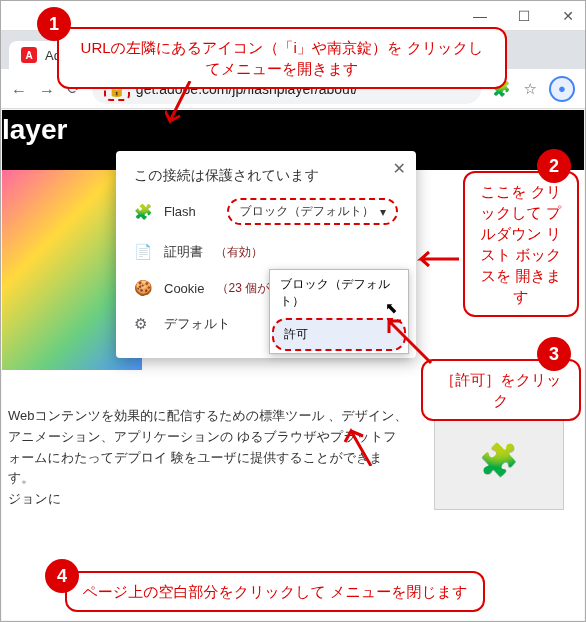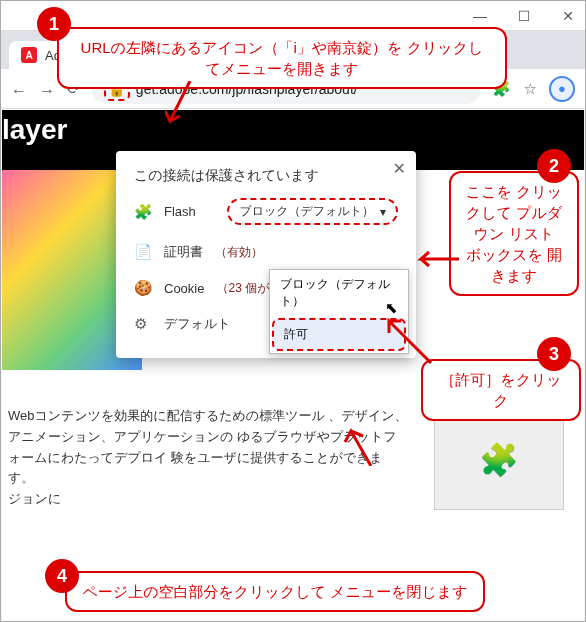--- a/index.html
+++ b/index.html
@@ -32,21 +32,21 @@
 .popup .desc{font-size:11px;color:#666;line-height:1.5;margin-bottom:16px}
 .popup .desc a{color:#1a73e8}
 .prow{display:flex;align-items:center;gap:12px;padding:9px 0;font-size:13px;color:#333}
 .prow .pico{width:18px;color:#5f6368;font-size:15px}
 .prow .plabel{flex:1}
 .prow .psub{color:#7f1d1d;font-size:12px}
 .sel{border:2px dashed #d00;border-radius:16px;padding:3px 10px;font-size:12px;display:flex;align-items:center;gap:6px}
 
 .dd{position:absolute;left:268px;top:268px;width:140px;background:#fff;border:1px solid #bbb;box-shadow:0 2px 8px rgba(0,0,0,.25);font-size:12px}
 .dd div{padding:6px 10px}
-.dd .hl{background:#e8eef9;border:2px dashed #d00;border-radius:7px;margin:2px}
+.dd .hl{background:#e8eef9;border:2px dashed #d00;border-radius:14px;margin:2px}
 .cursor{position:absolute;left:384px;top:298px;font-size:15px;color:#000}
 
 .callout{position:absolute;background:#fff;border:2px solid #d00;border-radius:12px;padding:8px 14px;text-align:center;color:#d00;font-size:15px;font-weight:normal;line-height:1.4}
 .num{position:absolute;width:34px;height:34px;border-radius:50%;background:#d00;color:#fff;font-size:18px;font-weight:bold;display:flex;align-items:center;justify-content:center;z-index:50}
 .arr1{position:absolute;left:164px;top:80px;width:30px;height:50px}
 .arr1 svg{width:100%;height:100%}
 .arr4{position:absolute;left:340px;top:425px;width:40px;height:40px}
 .arrL{position:absolute}
 </style>
 </head>
@@ -129,21 +129,21 @@
  <span class="cursor">⬉</span>
 
  <div class="num" style="left:36px;top:6px">1</div>
  <div class="callout" style="left:56px;top:26px;width:450px">URLの左隣にあるアイコン（「i」や南京錠）を
 クリックしてメニューを開きます</div>
  <div class="arr1"><svg viewBox="0 0 30 50">
         <path d="M25 0 L5 40 L0 30 M5 40 L15 35" stroke="#d00" stroke-width="3" fill="none"></path>
       </svg></div>
 
  <div class="num" style="right:14px;top:148px">2</div>
- <div class="callout" style="right:6px;top:170px;width:130px">ここを
+ <div class="callout" style="right:6px;top:170px;width:116px">ここを
 クリックして
 プルダウン
 リスト
 ボックスを
 開きます</div>
  <div class="arrL" style="left:414px;top:248px"><svg width="44" height="20">
         <path d="M44 10 L6 10 L14 3 M6 10 L14 17" stroke="#d00" stroke-width="3" fill="none"></path>
       </svg></div>
 
  <div class="num" style="right:14px;top:336px">3</div>

